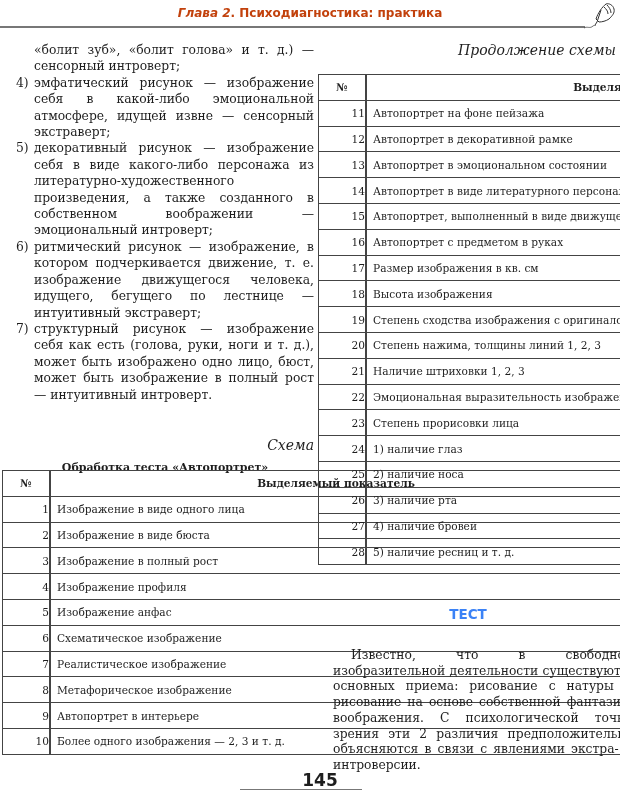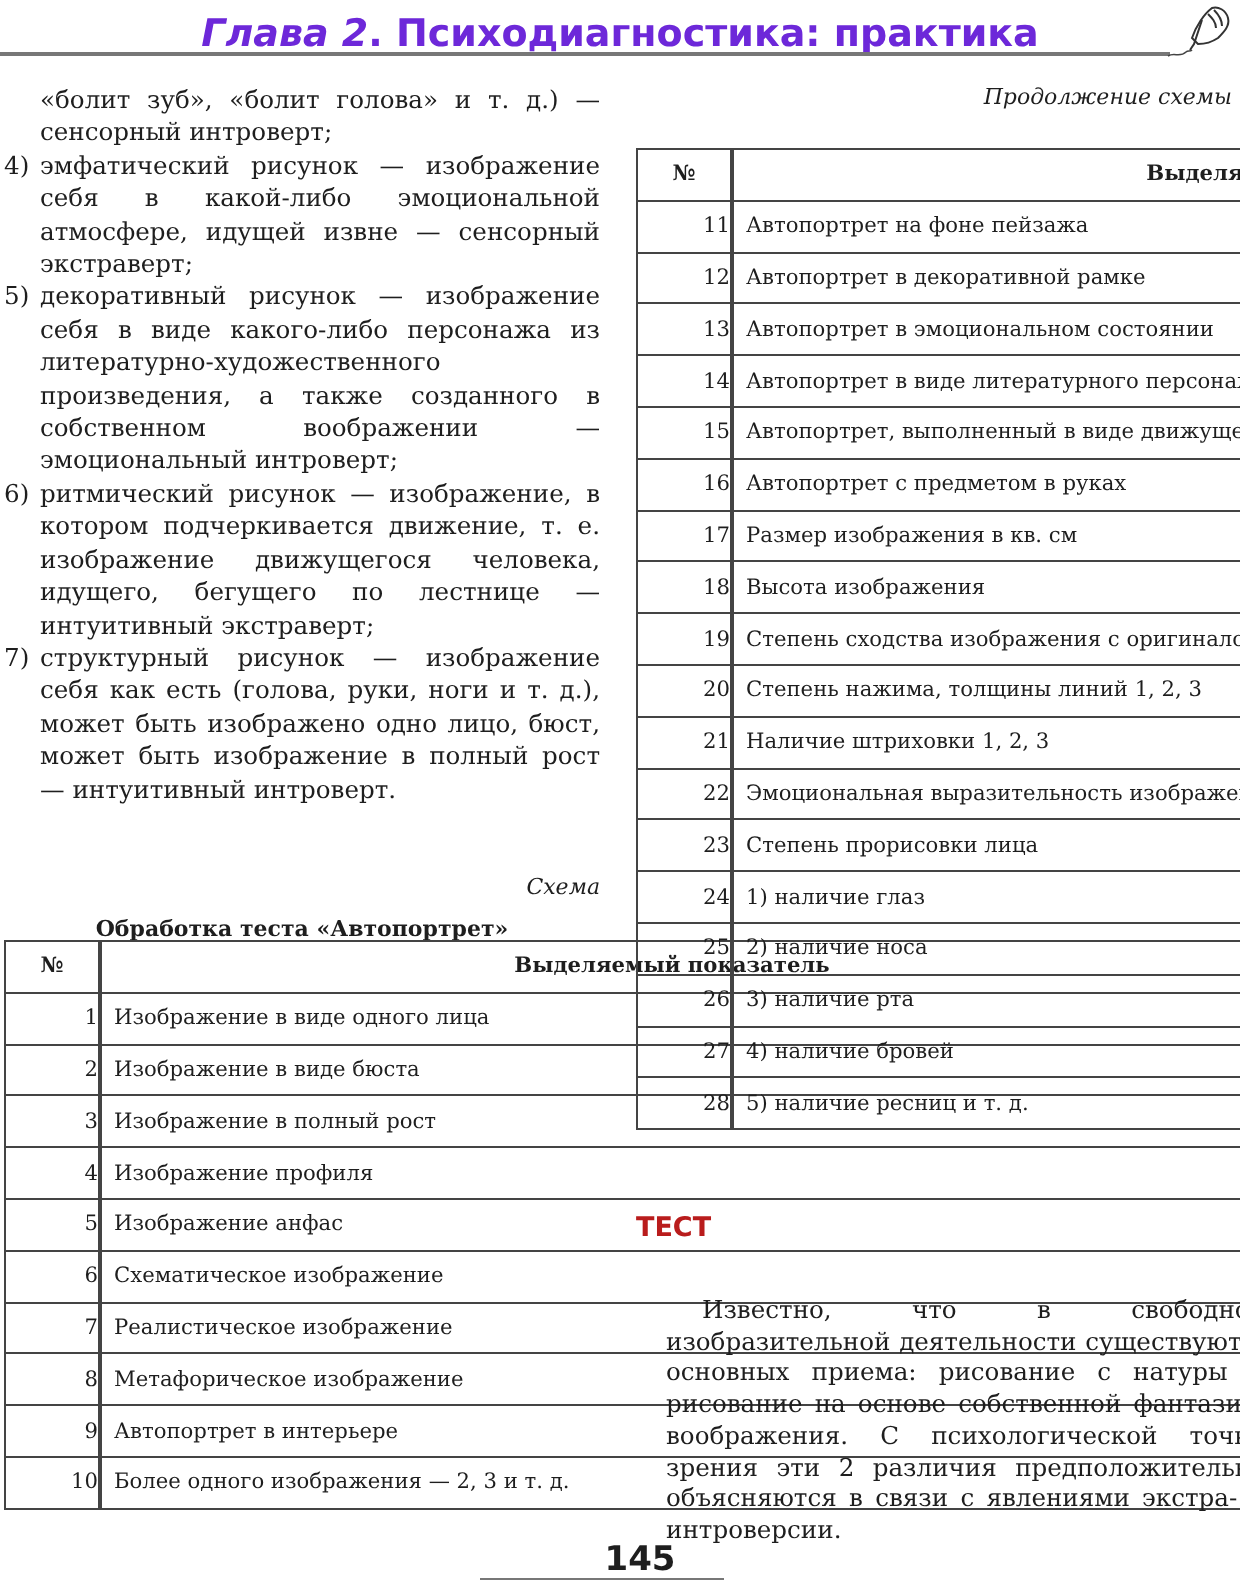--- a/index.html
+++ b/index.html
@@ -7,45 +7,45 @@
       width: 620px; height: 793px; position: relative; overflow: hidden;
       font-family: "DejaVu Serif", "Liberation Serif", serif;
       color: #1e1e1e;
     }
     .header {
       position: absolute; left: 0; top: 0; width: 620px; height: 30px;
     }
     .header-title {
       position: absolute; left: 0; right: 0; top: 6px; text-align: center;
       font-family: "DejaVu Sans", "Liberation Sans", sans-serif;
-      font-weight: bold; font-size: 19px; letter-spacing: 0px; color: #6d28d9;
+      font-weight: bold; font-size: 12px; letter-spacing: 0px; color: #c2410c;
     }
     .header-title .ch { font-style: italic; }
     .header-rule {
       position: absolute; left: 0; top: 26px; width: 585px; height: 2px; background: #777;
     }
     .header-icon { position: absolute; left: 582px; top: 1px; width: 36px; height: 30px; }
 
-    .col-left { position: absolute; left: 2px; top: 42px; width: 298px; }
+    .col-left { position: absolute; left: 16px; top: 42px; width: 298px; }
     .col-right { position: absolute; left: 318px; top: 42px; width: 298px; }
 
     .para {
       font-size: 12.3px; line-height: 16.4px; text-align: justify; margin: 0;
     }
     .list { margin: 0; padding: 0; list-style: none; }
     .list li {
       position: relative; padding-left: 18px; font-size: 12.3px; line-height: 16.4px;
       text-align: justify;
     }
     .list li .num { position: absolute; left: 0; top: 0; }
     .cont { padding-left: 18px; font-size: 12.3px; line-height: 16.4px; text-align: justify; }
     .indent { text-indent: 18px; }
 
     .scheme-label {
-      font-style: italic; font-size: 11px; text-align: right; margin: 0;
+      font-style: italic; font-size: 14px; text-align: right; margin: 0;
     }
     .table-title {
       font-weight: bold; font-size: 11px; text-align: center; margin: 0;
     }
 
     table.scheme {
       border-collapse: collapse; width: 100%;
       font-size: 10.6px;
     }
     table.scheme th, table.scheme td {
@@ -56,23 +56,23 @@
     table.scheme th.n { width: 46px; padding: 0; }
     table.scheme td.t { text-align: left; line-height: 12px; }
     table.scheme .c2 { border-left: 2px solid #444; }
 
     .left-table { position: absolute; left: 2px; top: 470px; width: 299px; }
     .left-table tr { height: 25.8px; }
     .right-table { position: absolute; left: 318px; top: 74px; width: 300px; }
     .right-table tr { height: 25.8px; }
 
     .test-heading {
-      position: absolute; left: 318px; top: 606px; width: 300px; 
+      position: absolute; left: 318px; top: 606px; width: 300px; text-align: center;
       font-family: "DejaVu Sans", "Liberation Sans", sans-serif; font-weight: bold;
-      font-size: 13.5px; line-height: 16px; color: #b91c1c;
+      font-size: 13.5px; line-height: 16px; color: #3b82f6;
     }
     .right-text { position: absolute; left: 308px; top: 648px; width: 300px; margin-left: 25px; }
     .right-text .para { font-size: 12.3px; line-height: 15.7px; }
 
     .footer {
       position: absolute; left: 240px; top: 770px; width: 160px; text-align: center;
       font-family: "DejaVu Sans", "Liberation Sans", sans-serif; font-weight: bold; font-size: 17px;
     }
     .footer-rule { position: absolute; left: 240px; top: 789px; width: 122px; height: 1px; background: #777; }
   </style>

